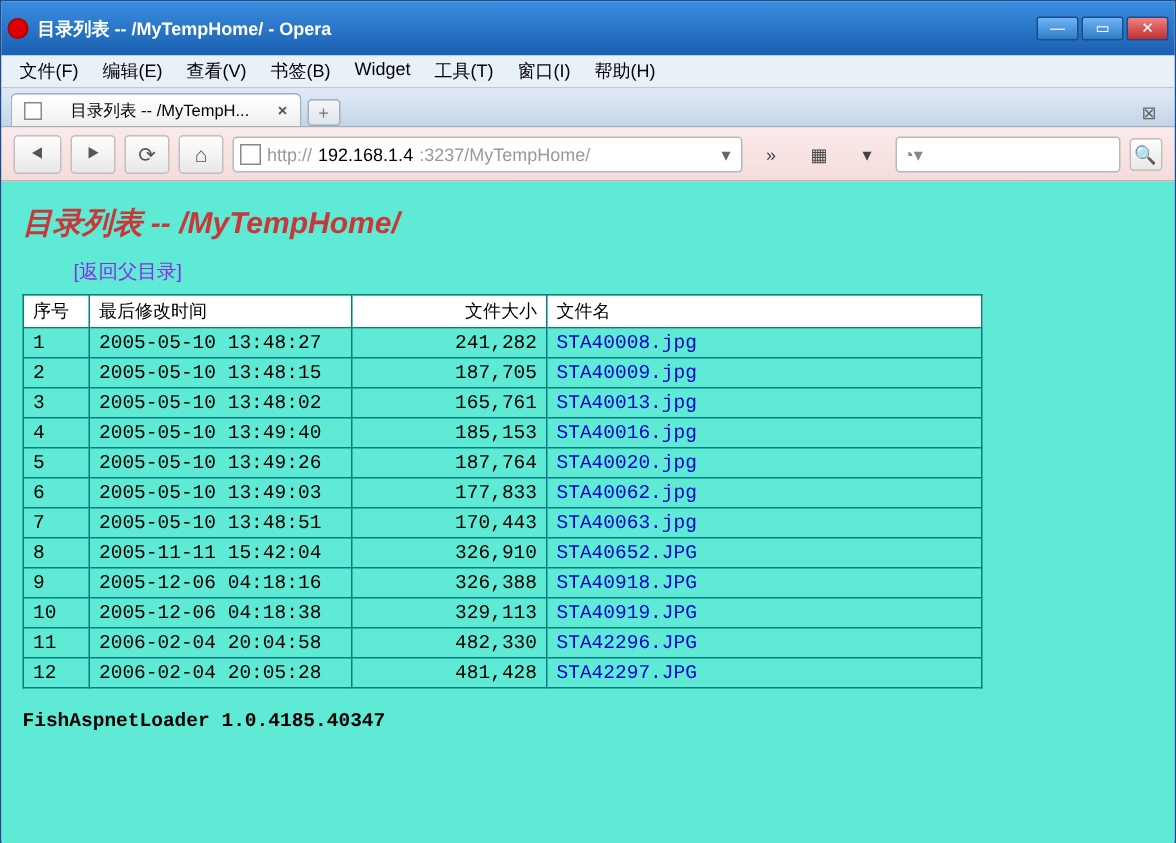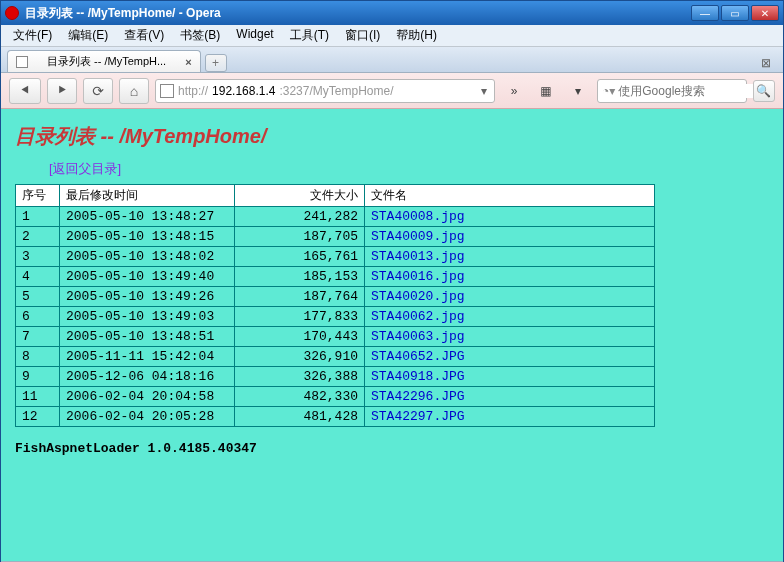--- a/index.html
+++ b/index.html
@@ -11,21 +11,21 @@
   height: 562px;
   overflow: hidden;
 }
 .window {
   width: 784px;
   height: 562px;
   background: #fff;
   border: 1px solid #1a4d8f;
 }
 .titlebar {
-  height: 24px;
+  height: 36px;
   background: linear-gradient(to bottom, #3a8de0 0%, #1a5fb0 100%);
   display: flex;
   align-items: center;
   padding: 0 4px;
   color: #fff;
 }
 .titlebar .opera-icon {
   width: 14px; height: 14px;
   background: #d00;
   border-radius: 50%;
@@ -219,21 +219,20 @@
         <span class="addr-url-dim">:3237/MyTempHome/</span>
       <input type="text" style="width: 0px; flex: 1 1 0%; opacity: 0; position: absolute;">
       <span style="flex:1"></span>
       <span class="addr-dd">▾</span>
     </div>
     <div class="toolbtn">»</div>
     <div class="toolbtn">▦</div>
     <div class="toolbtn">▾</div>
     <div class="search-wrap">
       <span style="color:#888;">◔▾</span>
-      <input type="text" placeholder="使用Google搜索" style="">
     </div>
     <div class="search-go">🔍</div>
   </div>
 
   <div class="content">
     <div class="page-title">目录列表 -- /MyTempHome/</div>
     <div class="backlink">
       <a href="#">[返回父目录]</a>
     </div>
     <table class="dir">
@@ -294,20 +293,26 @@
             <td class="size">326,910</td>
             <td class="fname"><a href="#">STA40652.JPG</a></td>
           </tr>
           <tr>
             <td class="seq">9</td>
             <td class="mtime">2005-12-06 04:18:16</td>
             <td class="size">326,388</td>
             <td class="fname"><a href="#">STA40918.JPG</a></td>
           </tr>
           <tr>
+            <td class="seq">10</td>
+            <td class="mtime">2005-12-06 04:18:38</td>
+            <td class="size">329,113</td>
+            <td class="fname"><a href="#">STA40919.JPG</a></td>
+          </tr>
+          <tr>
             <td class="seq">11</td>
             <td class="mtime">2006-02-04 20:04:58</td>
             <td class="size">482,330</td>
             <td class="fname"><a href="#">STA42296.JPG</a></td>
           </tr>
           <tr>
             <td class="seq">12</td>
             <td class="mtime">2006-02-04 20:05:28</td>
             <td class="size">481,428</td>
             <td class="fname"><a href="#">STA42297.JPG</a></td>

